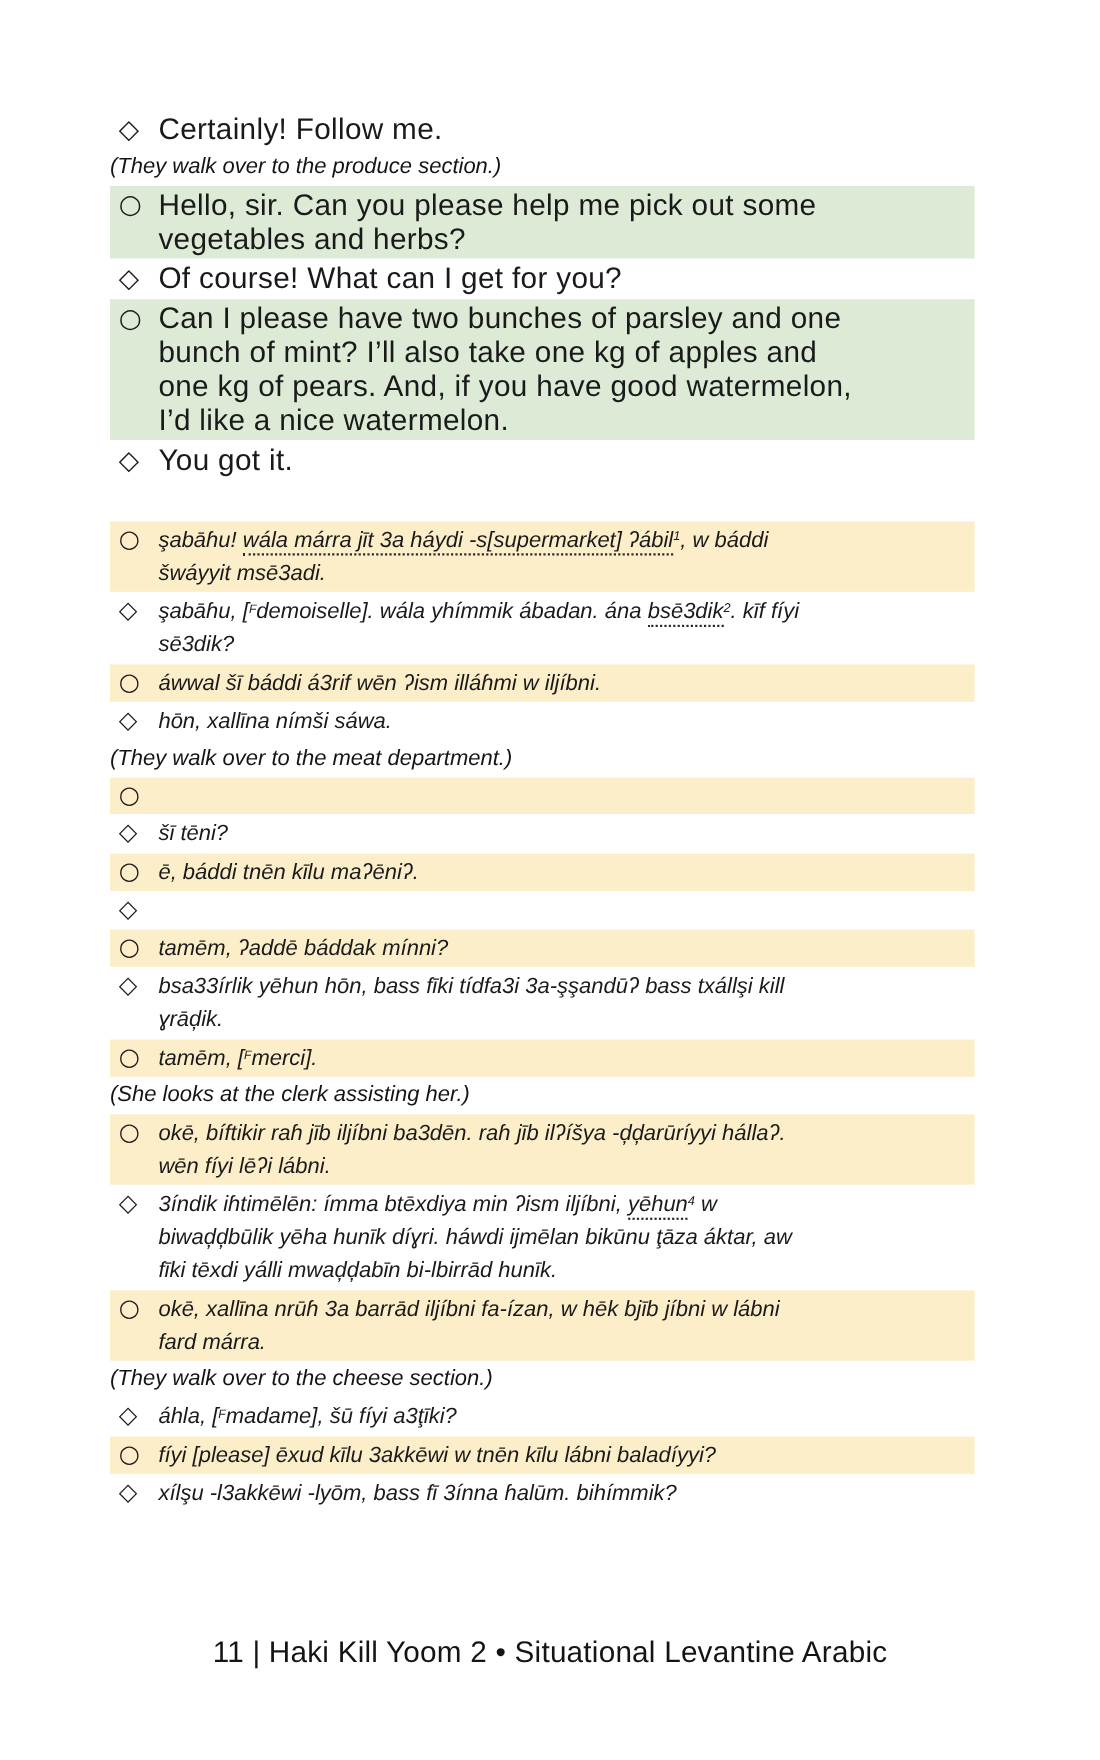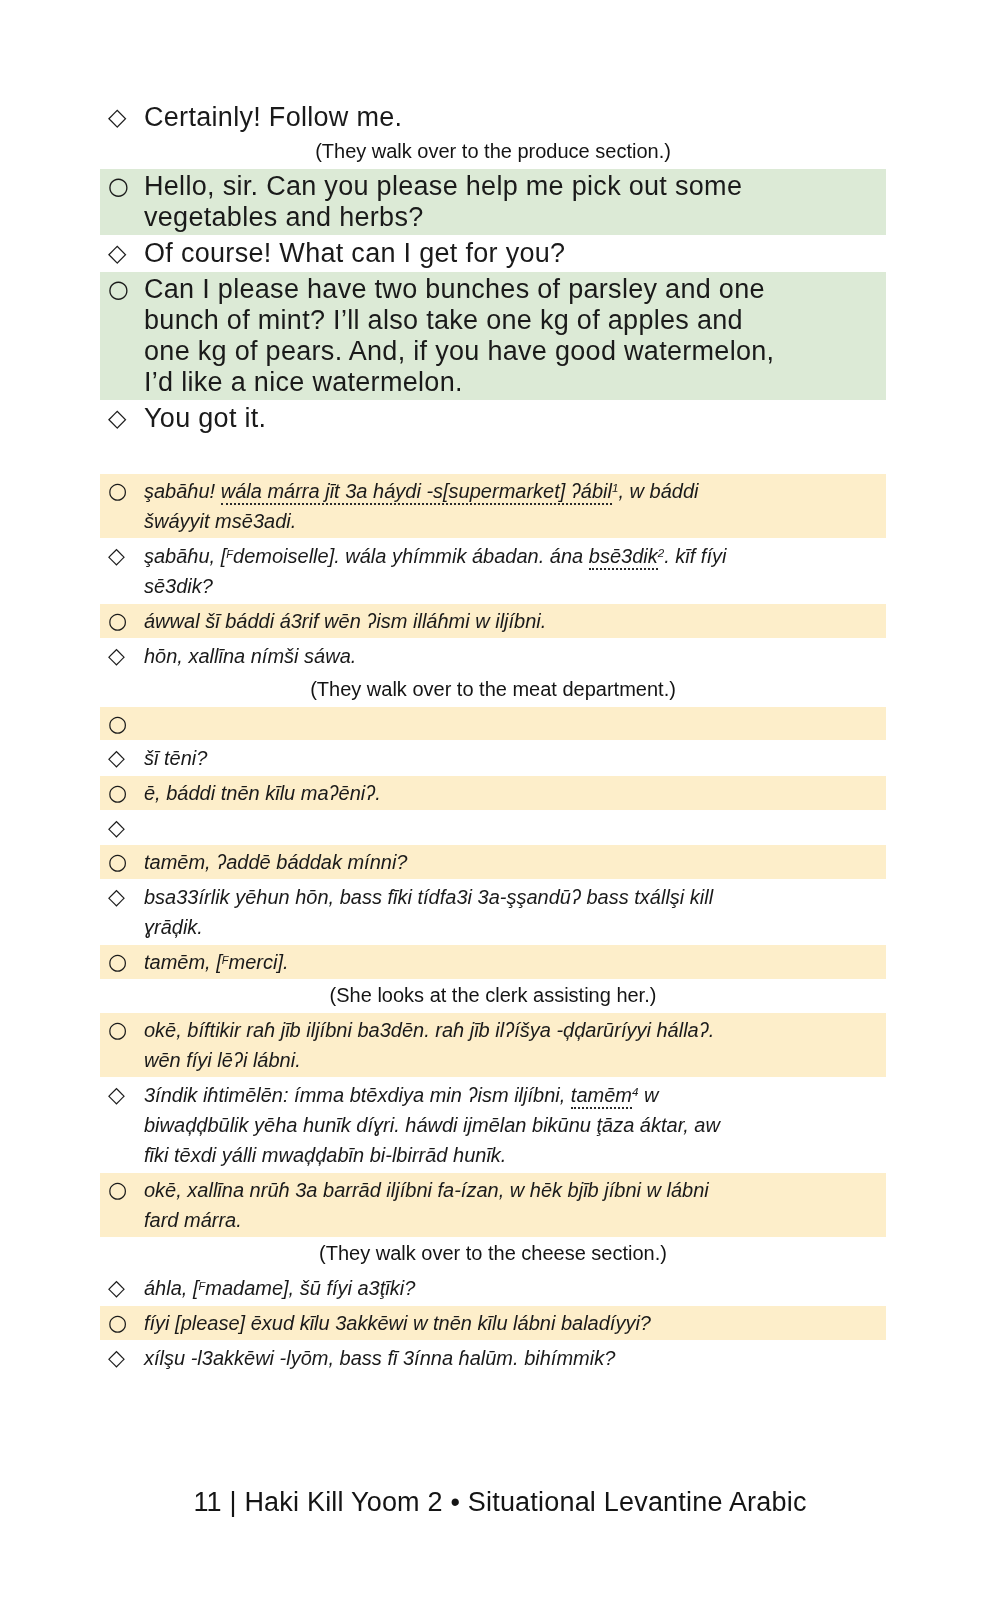--- a/index.html
+++ b/index.html
@@ -36,21 +36,22 @@
   .en .bullet { font-size:24px; line-height:31px; }
 
   .ar {
     font-size:20px; line-height:30px;
     font-style:italic;
     font-family:"Liberation Sans","DejaVu Sans",sans-serif;
   }
   .ar .bullet { font-size:22px; line-height:29px; }
 
   .stage {
-    text-align:center;
+    text-align:left;
+    font-style:italic;
     font-size:20px;
     line-height:26px;
     margin:3px 0 5px 0;
     font-family:"Liberation Sans","DejaVu Sans",sans-serif;
     color:#141414;
   }
 
   .vocab {
     border-bottom:2px dotted #2a2a2a;
     padding-bottom:1px;
@@ -148,21 +149,21 @@
         <span class="bullet">○</span>
         <span class="text"><span class="">tamēm, [</span><span class="supf ">F</span><span class="">merci].</span></span>
       </div>
       <div class="stage">(She looks at the clerk assisting her.)</div>
       <div class="row ar hl-amber">
         <span class="bullet">○</span>
         <span class="text"><span class="">okē, bíftikir raɦ jīb iljíbni ba3dēn. raɦ jīb ilʔíšya -ḑḑarūríyyi hállaʔ.</span><br><span class="">wēn fíyi lēʔi lábni.</span></span>
       </div>
       <div class="row ar">
         <span class="bullet">◇</span>
-        <span class="text"><span class="">3índik iɦtimēlēn: ímma btēxdiya min ʔism iljíbni, </span><span class="vocab ">tamēm</span><span class="sup ">4</span><span class=""> w</span><br><span class="">biwaḑḑbūlik yēha hunīk díɣri. háwdi ijmēlan bikūnu ţāza áktar, aw</span><br><span class="">fīki tēxdi yálli mwaḑḑabīn bi-lbirrād hunīk.</span></span>
+        <span class="text"><span class="">3índik iɦtimēlēn: ímma btēxdiya min ʔism iljíbni, </span><span class="vocab ">yēhun</span><span class="sup ">4</span><span class=""> w</span><br><span class="">biwaḑḑbūlik yēha hunīk díɣri. háwdi ijmēlan bikūnu ţāza áktar, aw</span><br><span class="">fīki tēxdi yálli mwaḑḑabīn bi-lbirrād hunīk.</span></span>
       </div>
       <div class="row ar hl-amber">
         <span class="bullet">○</span>
         <span class="text"><span class="">okē, xallīna nrūɦ 3a barrād iljíbni fa-ízan, w hēk bjīb jíbni w lábni</span><br><span class="">fard márra.</span></span>
       </div>
       <div class="stage">(They walk over to the cheese section.)</div>
       <div class="row ar">
         <span class="bullet">◇</span>
         <span class="text"><span class="">áhla, [</span><span class="supf ">F</span><span class="">madame], šū fíyi a3ţīki?</span></span>
       </div>

